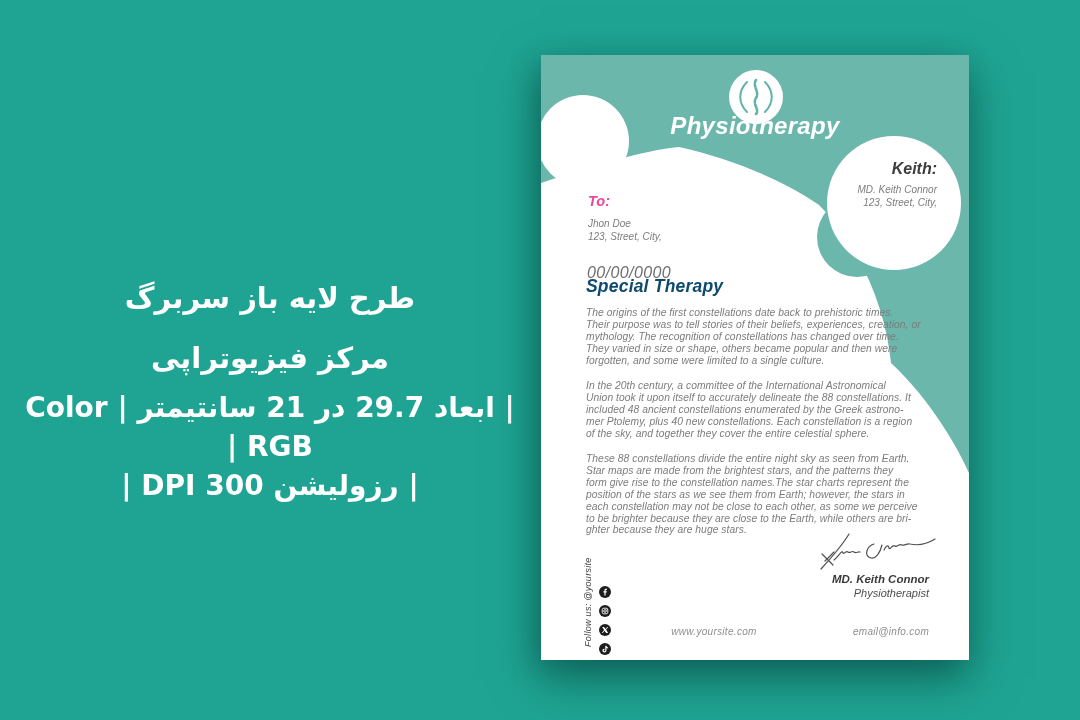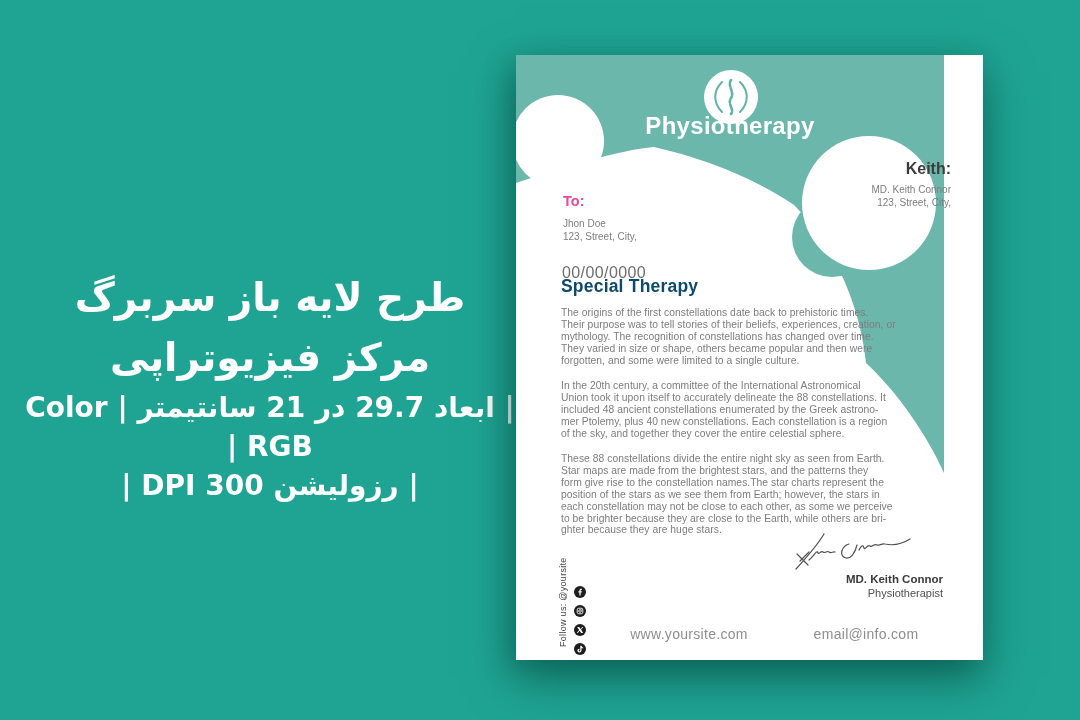--- a/index.html
+++ b/index.html
@@ -7,28 +7,29 @@
     position:relative;width:1080px;height:720px;overflow:hidden;
     background:#1FA493;
     font-family:"Liberation Sans",sans-serif;
   }
   
   .promo{
     position:absolute;left:0;top:268px;width:540px;
     direction:rtl;text-align:center;color:#ffffff;
     font-family:"DejaVu Sans",sans-serif;font-weight:bold;
   }
-  .promo-h{font-size:39px;line-height:60px;text-align:center;}
+  .promo-h{font-size:29px;line-height:60px;text-align:center;}
   .promo-s{font-size:28px;line-height:39px;}
   .promo-s:first-of-type{margin-top:12px;}
   
   .page{
-    position:absolute;left:516px;top:55px;width:467px;height:605px;
+    position:absolute;left:541px;top:55px;width:428px;height:605px;
     background:#ffffff;overflow:hidden;
     box-shadow:0 18px 45px rgba(0,55,48,.5), -6px 8px 25px rgba(0,55,48,.25);
+    font-style:italic;
   }
   .page svg.header{position:absolute;left:0;top:0;display:block;}
   .brand{
     position:absolute;left:0;top:57px;width:428px;text-align:center;
     color:#ffffff;font-size:24px;font-weight:bold;letter-spacing:.3px;
   }
   .from-block{position:absolute;right:32px;top:105px;text-align:right;}
   .from-label{font-size:16px;font-weight:bold;color:#3c3c3c;margin-bottom:5px;}
   .addr{font-size:10px;color:#7d7d7d;line-height:13px;}
   .to-block{position:absolute;left:47px;top:138px;}
@@ -39,21 +40,21 @@
     position:absolute;left:45px;width:360px;
     font-size:10.3px;line-height:11.9px;color:#7c7c7c;
     white-space:pre-line;letter-spacing:.05px;
   }
   .p1{top:252px;} .p2{top:325px;} .p3{top:398px;}
   .sig-svg{position:absolute;left:272px;top:476px;}
   .sig-block{position:absolute;right:40px;top:517px;text-align:right;}
   .sig-name{font-size:11.5px;font-weight:bold;color:#3a3a3a;line-height:14px;}
   .sig-role{font-size:11px;color:#4e4e4e;line-height:14px;}
   .footer-item{position:absolute;top:571px;transform:translateX(-50%);
-    font-size:14px;color:#8e8e8e;letter-spacing:.3px;text-align:center;}
+    font-size:10px;color:#8e8e8e;letter-spacing:.3px;text-align:center;}
   .footer-web{left:173px;} .footer-mail{left:350px;}
   .follow{
     position:absolute;left:42px;top:592px;width:96px;height:12px;
     transform:rotate(-90deg);transform-origin:0 0;
     font-size:9px;color:#3f3f3f;letter-spacing:.3px;white-space:nowrap;
   }
   .social{position:absolute;left:58px;top:531px;width:12px;}
   .social .sicon{width:12px;height:12px;margin-bottom:3px;}
 </style>
 </head>

